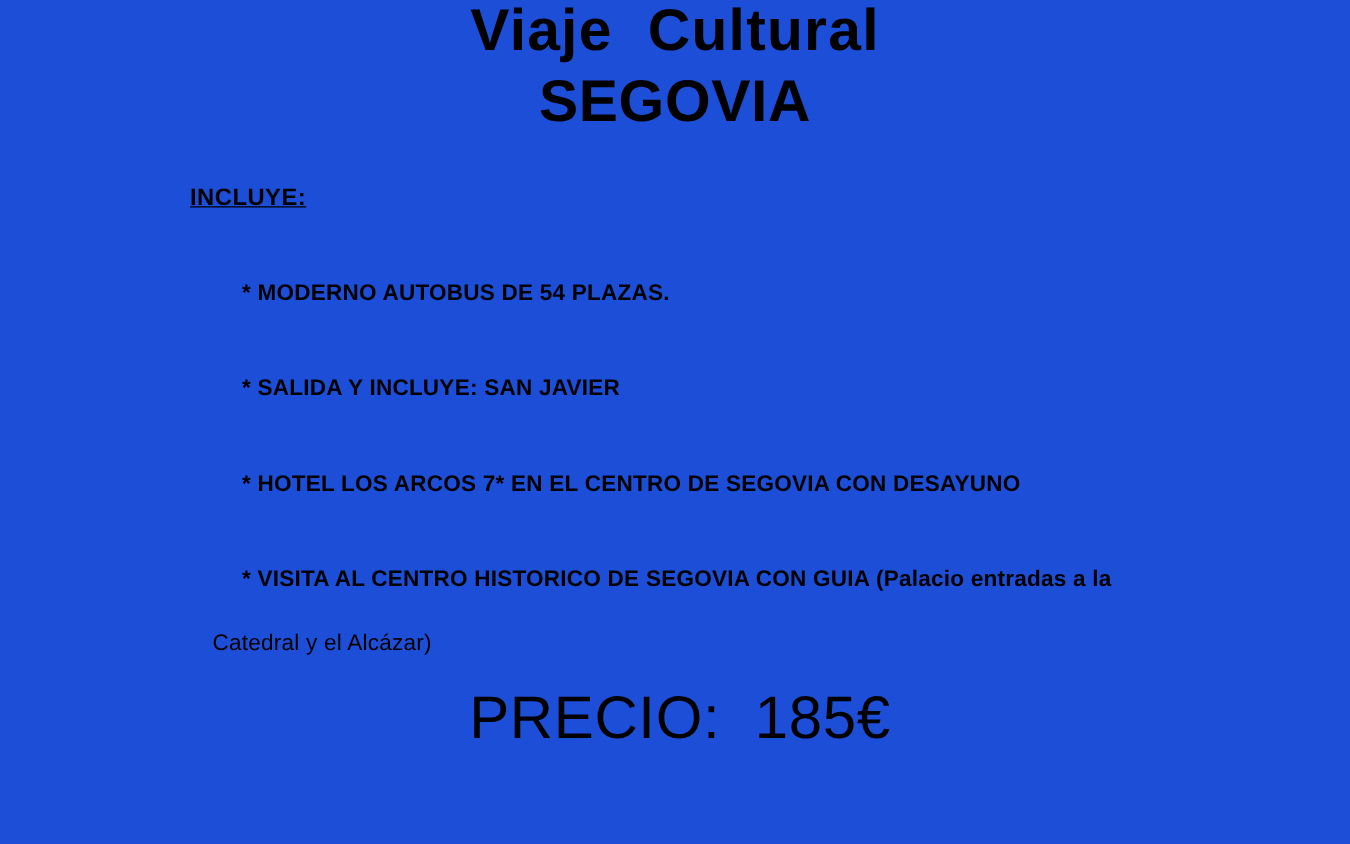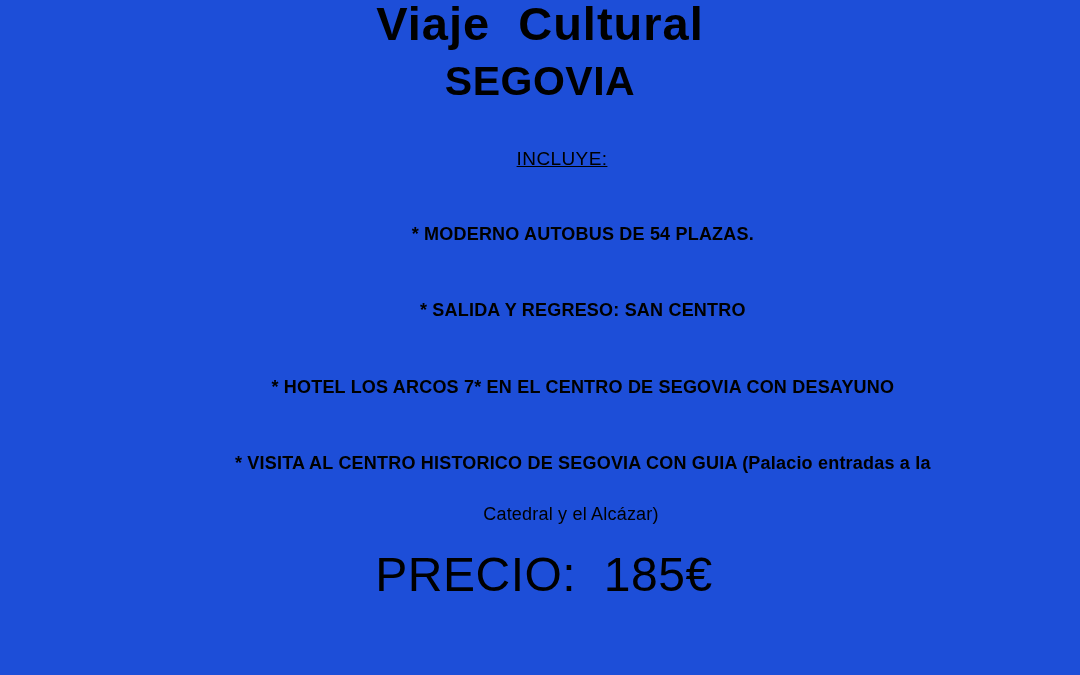--- a/index.html
+++ b/index.html
@@ -31,55 +31,53 @@
     text-align: center;
   }
   .title-line1 {
     font-size: 47px;
     font-weight: bold;
     letter-spacing: 1px;
     line-height: 56px;
     white-space: pre;
   }
   .title-line2 {
-    font-size: 41px;
+    font-size: 47px;
     font-weight: bold;
     letter-spacing: 0.5px;
     line-height: 58px;
     white-space: pre;
   }
 
   
   .includes {
     position: absolute;
     top: 148px;
     left: 152px;
     width: 820px;
   }
   .includes-heading {
     font-size: 19px;
-    font-weight: normal;
+    font-weight: bold;
     text-decoration: underline;
     letter-spacing: 0.4px;
     margin-bottom: 26px;
-    text-align: center;
   }
   .includes-list {
     list-style: none;
     margin: 0;
     padding: 0;
   }
   .includes-list li {
     font-size: 18px;
     font-weight: bold;
     letter-spacing: 0.2px;
     line-height: 25.5px;
     margin: 0 0 0 0;
     white-space: pre-wrap;
-    text-align: center;
   }
   .includes-list li .cont {
     display: block;
     padding-left: 18px;
     font-weight: normal;
   }
 
   
   .price {
     position: absolute;
@@ -105,21 +103,21 @@
     <div class="title-line2">SEGOVIA</div>
   </div>
 
   <div class="includes">
     <div class="includes-heading">INCLUYE:</div>
     <ul class="includes-list">
       <li>
         <span>* MODERNO AUTOBUS DE 54 PLAZAS.</span>
       </li>
       <li>
-        <span>* SALIDA Y REGRESO: SAN CENTRO</span>
+        <span>* SALIDA Y INCLUYE: SAN JAVIER</span>
       </li>
       <li>
         <span>* HOTEL LOS ARCOS 7* EN EL CENTRO DE SEGOVIA CON DESAYUNO</span>
       </li>
       <li>
         <span>* VISITA AL CENTRO HISTORICO DE SEGOVIA CON GUIA (Palacio entradas a la</span>
         <span class="cont">Catedral y el Alcázar)</span>
       </li>
 
     </ul>

